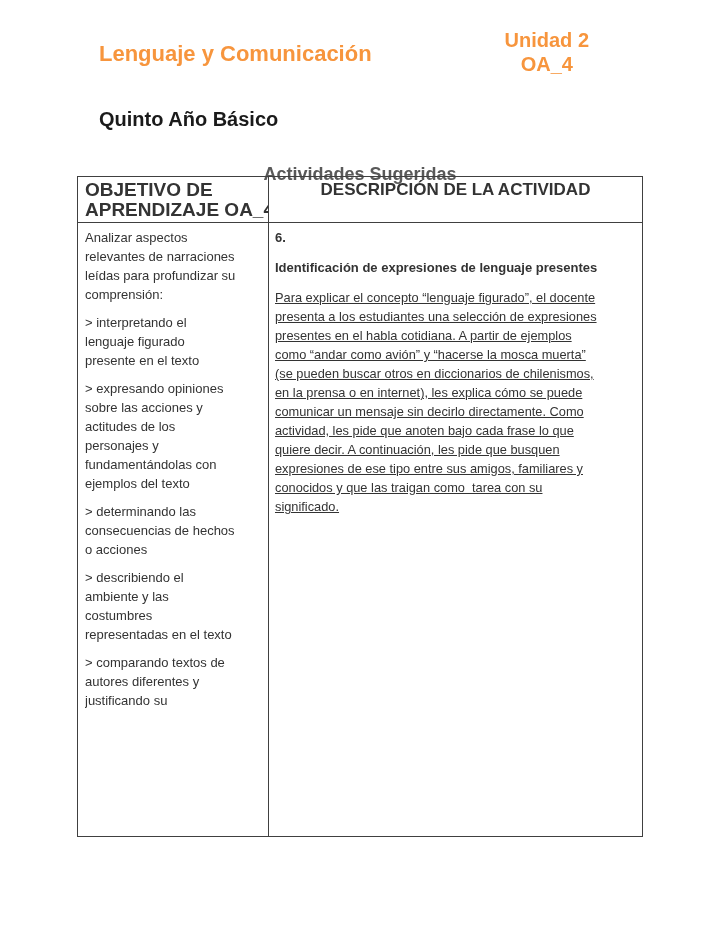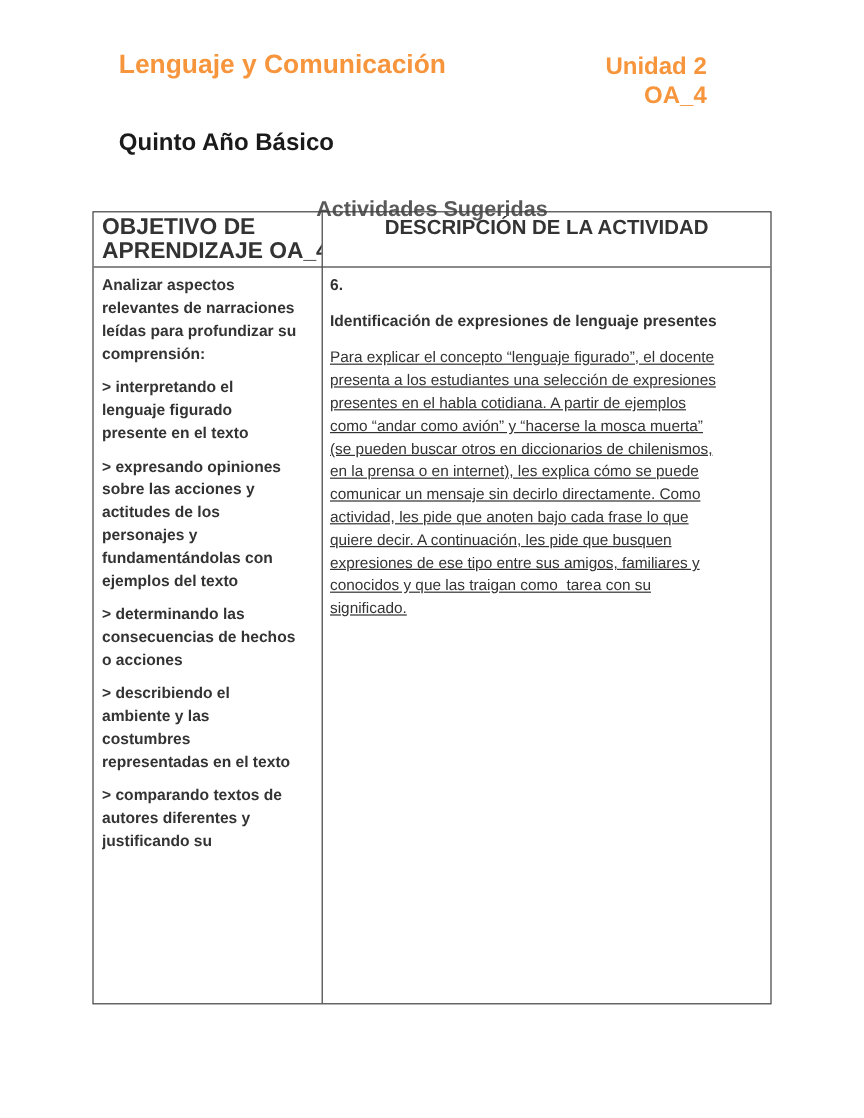--- a/index.html
+++ b/index.html
@@ -10,21 +10,21 @@
     background: #ffffff;
     font-family: "Liberation Sans", sans-serif;
     color: #333333;
     overflow: hidden;
   }
 
   
   .header-left { position: absolute; left: 99px; top: 41px; }
   .course-title { font-size: 22px; font-weight: bold; color: #F7953D; line-height: 25px; white-space: nowrap; }
   .grade-subtitle { font-size: 20px; font-weight: bold; color: #1a1a1a; line-height: 24px; white-space: nowrap; margin-top: 41px; }
-  .header-right { position: absolute; right: 78px; top: 44px; text-align: right; }
+  .header-right { position: absolute; right: 78px; top: 28px; text-align: center; }
   .unit-label, .oa-label { font-size: 20px; font-weight: bold; color: #F7953D; line-height: 24px; white-space: nowrap; }
 
   
   .section-title {
     position: absolute; top: 140px; left: 0; width: 720px;
     text-align: center; font-size: 18px; font-weight: bold; color: #595959; margin-top: 24px;
   }
 
   
   .doc-table {
@@ -35,21 +35,21 @@
     display: grid;
     grid-template-columns: 191px 1fr;
     grid-template-rows: 46px 1fr;
   }
   .cell { box-sizing: border-box; overflow: hidden; }
   .col1 { border-right: 1px solid #404040; }
   .hdr  { border-bottom: 1px solid #404040; font-weight: bold; }
   .hdr-obj { padding: 3px 2px 0 7px; font-size: 19px; line-height: 20px; white-space: pre; }
   .hdr-act { padding-top: 3px; font-size: 17px; line-height: 20px; text-align: center; }
 
-  .body-obj { padding: 5px 2px 0 7px; font-weight: bold; font-size: 13px; line-height: 19px; }
+  .body-obj { padding: 5px 2px 0 7px; font-weight: normal; font-size: 13px; line-height: 19px; }
   .body-obj p { margin: 0 0 9px 0; white-space: pre; overflow: hidden; }
 
   .body-act { padding: 5px 0 0 6px; font-size: 12.8px; line-height: 19px; }
   .activity-number { font-weight: bold; font-size: 13px; margin: 0 0 11px 0; }
   .activity-title  { font-weight: bold; font-size: 13px; margin: 0 0 11px 0; white-space: nowrap; }
   .activity-paragraph { margin: 0; white-space: pre; overflow: hidden; text-decoration: underline; }
 </style>
 </head>
 <body>
 

